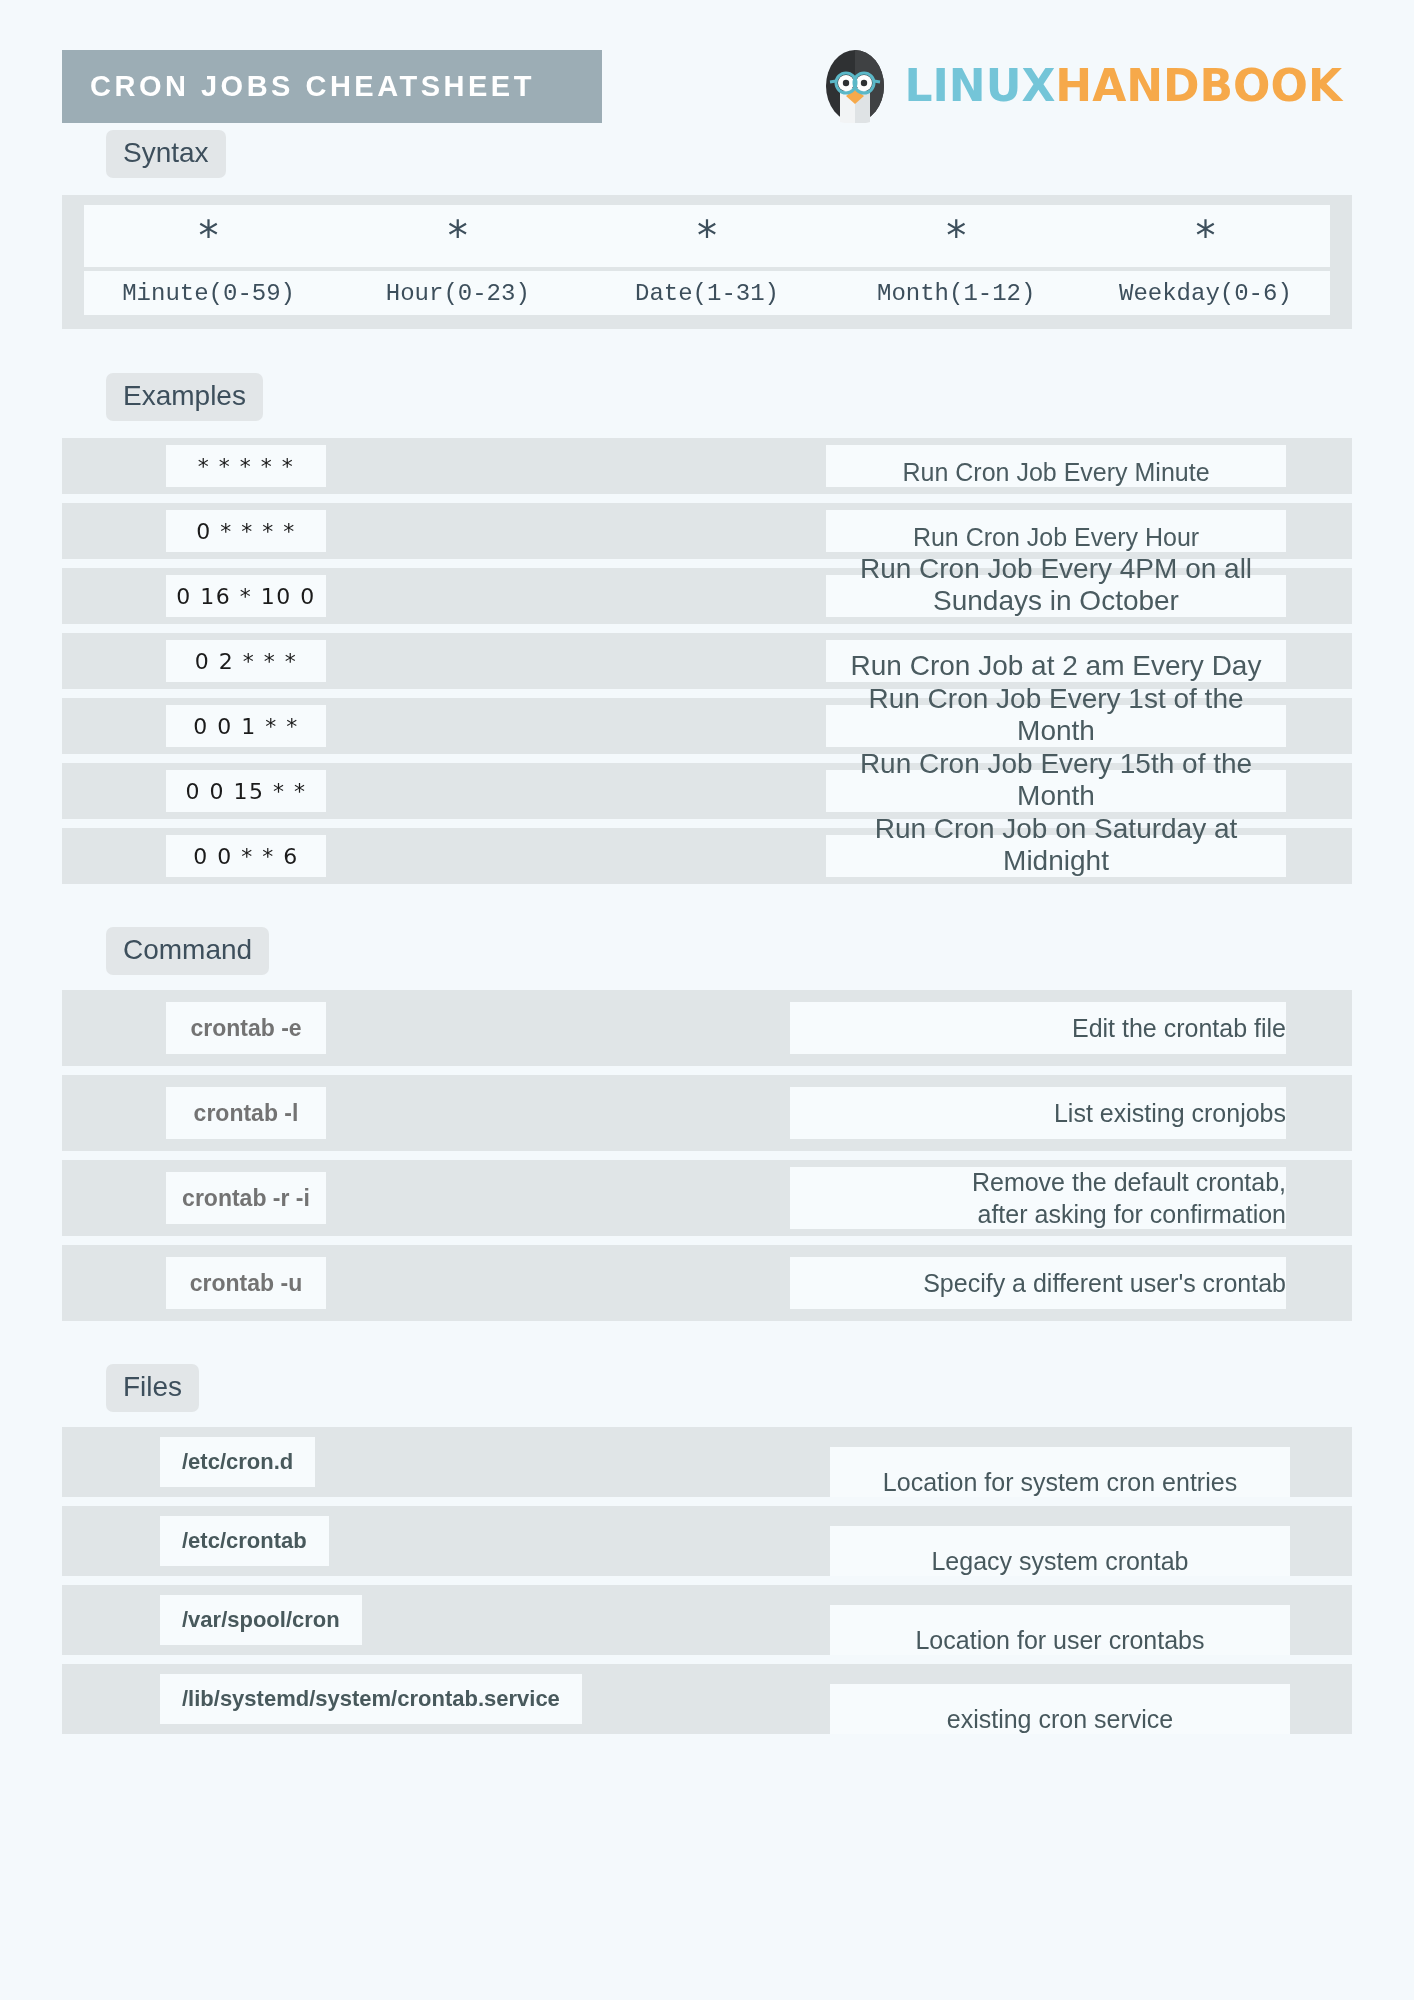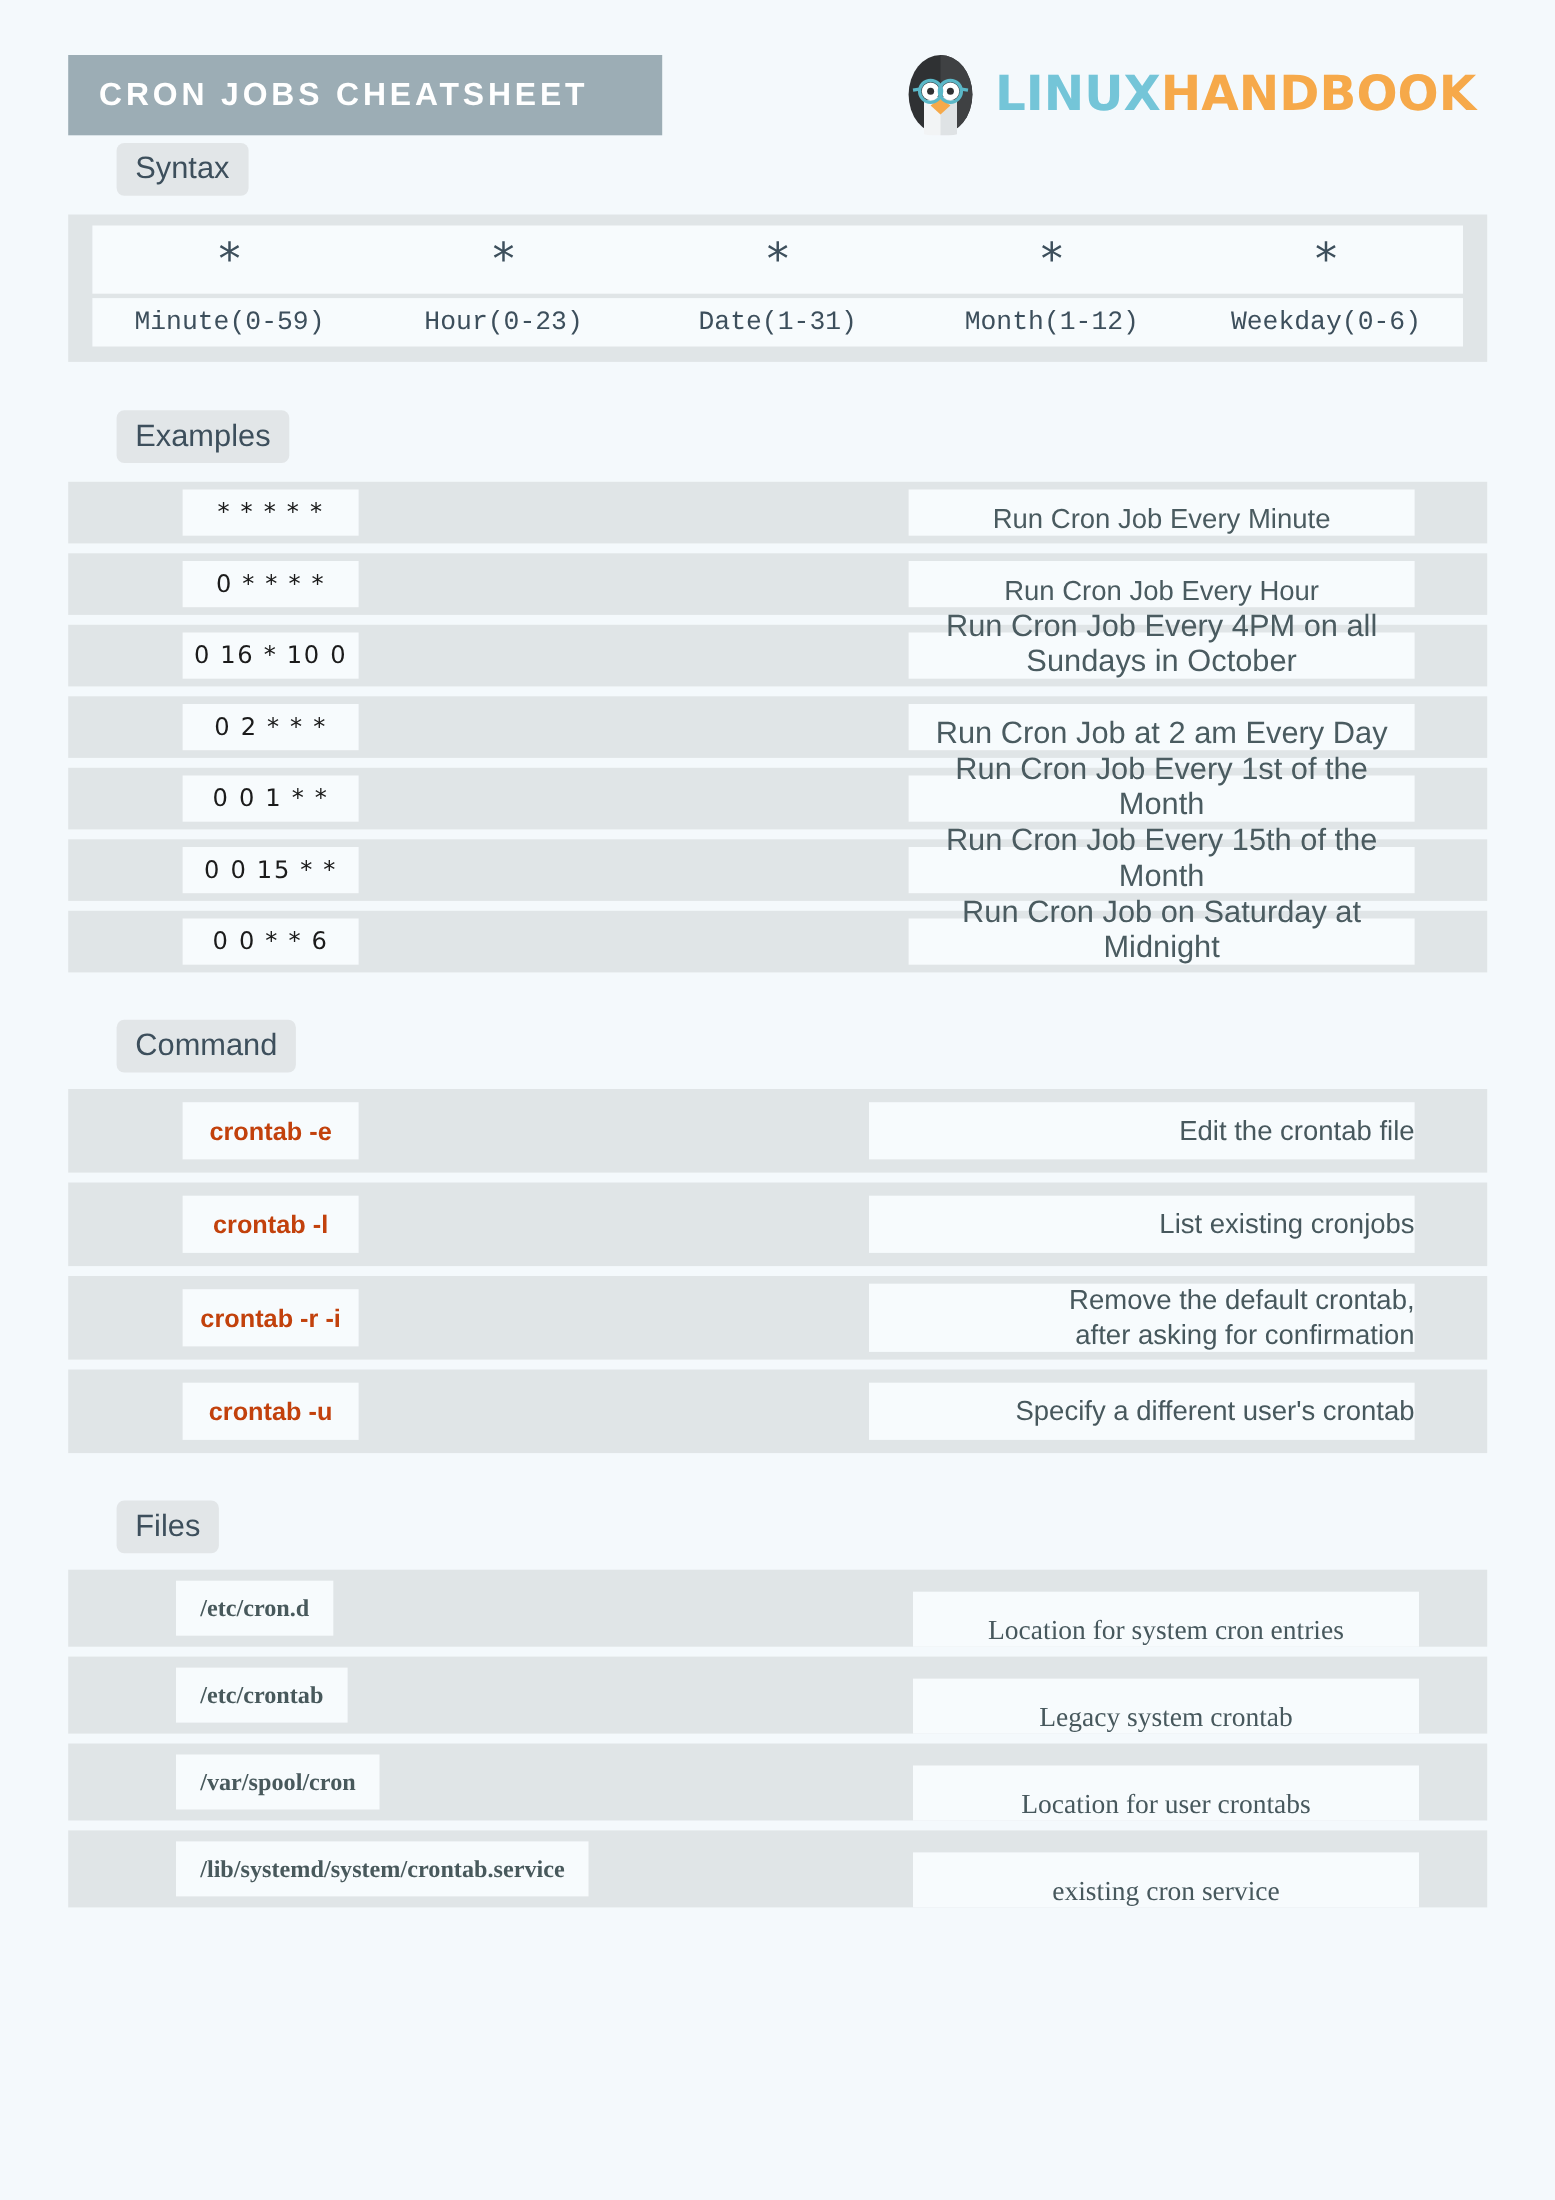--- a/index.html
+++ b/index.html
@@ -103,25 +103,25 @@
   .ex-row .cell-right { width: 460px; height: 42px; margin-right: 34px; }
   .ex-code { font-size: 22px; color: #1b1b1b; letter-spacing: 1.5px; font-family: "DejaVu Sans", sans-serif;}
   .ex-desc { font-size: 28px; color: #4a5b60; }
   .ex-desc.big { font-size: 25px; }
 
   
   .cmd-row { height: 76px; margin-bottom: 9px; }
   .cmd-row .cell-left { width: 160px; height: 52px; margin-left: 72px; }
   .cmd-row .cell-right { width: 496px; height: 52px; margin-right: 34px; flex-direction: column; }
   .cmd-row.two-line .cell-right { height: 62px; }
-  .cmd-code { font-size: 23px; font-weight: bold; color: #c2410c; }
+  .cmd-code { font-size: 23px; font-weight: bold; color: #737373; }
   .cmd-desc { font-size: 25px; color: #47585d; line-height: 1.3; }
 
   
-  .file-row { height: 70px; margin-bottom: 9px; font-family: Liberation Serif, serif; }
+  .file-row { height: 70px; margin-bottom: 9px; }
   .file-row .cell-left { height: 50px; margin-left: 66px; padding: 0 22px; }
   .file-row .cell-right { width: 460px; height: 50px; margin-right: 30px; margin-top: 20px; }
   .file-code { font-size: 22px; font-weight: bold; color: #48595c; white-space: nowrap;}
   .file-desc { font-size: 25px; color: #47585d; }
 
   .gap-sm { height: 34px; }
   .gap-md { height: 44px; }
 </style>
 </head>
 <body>

